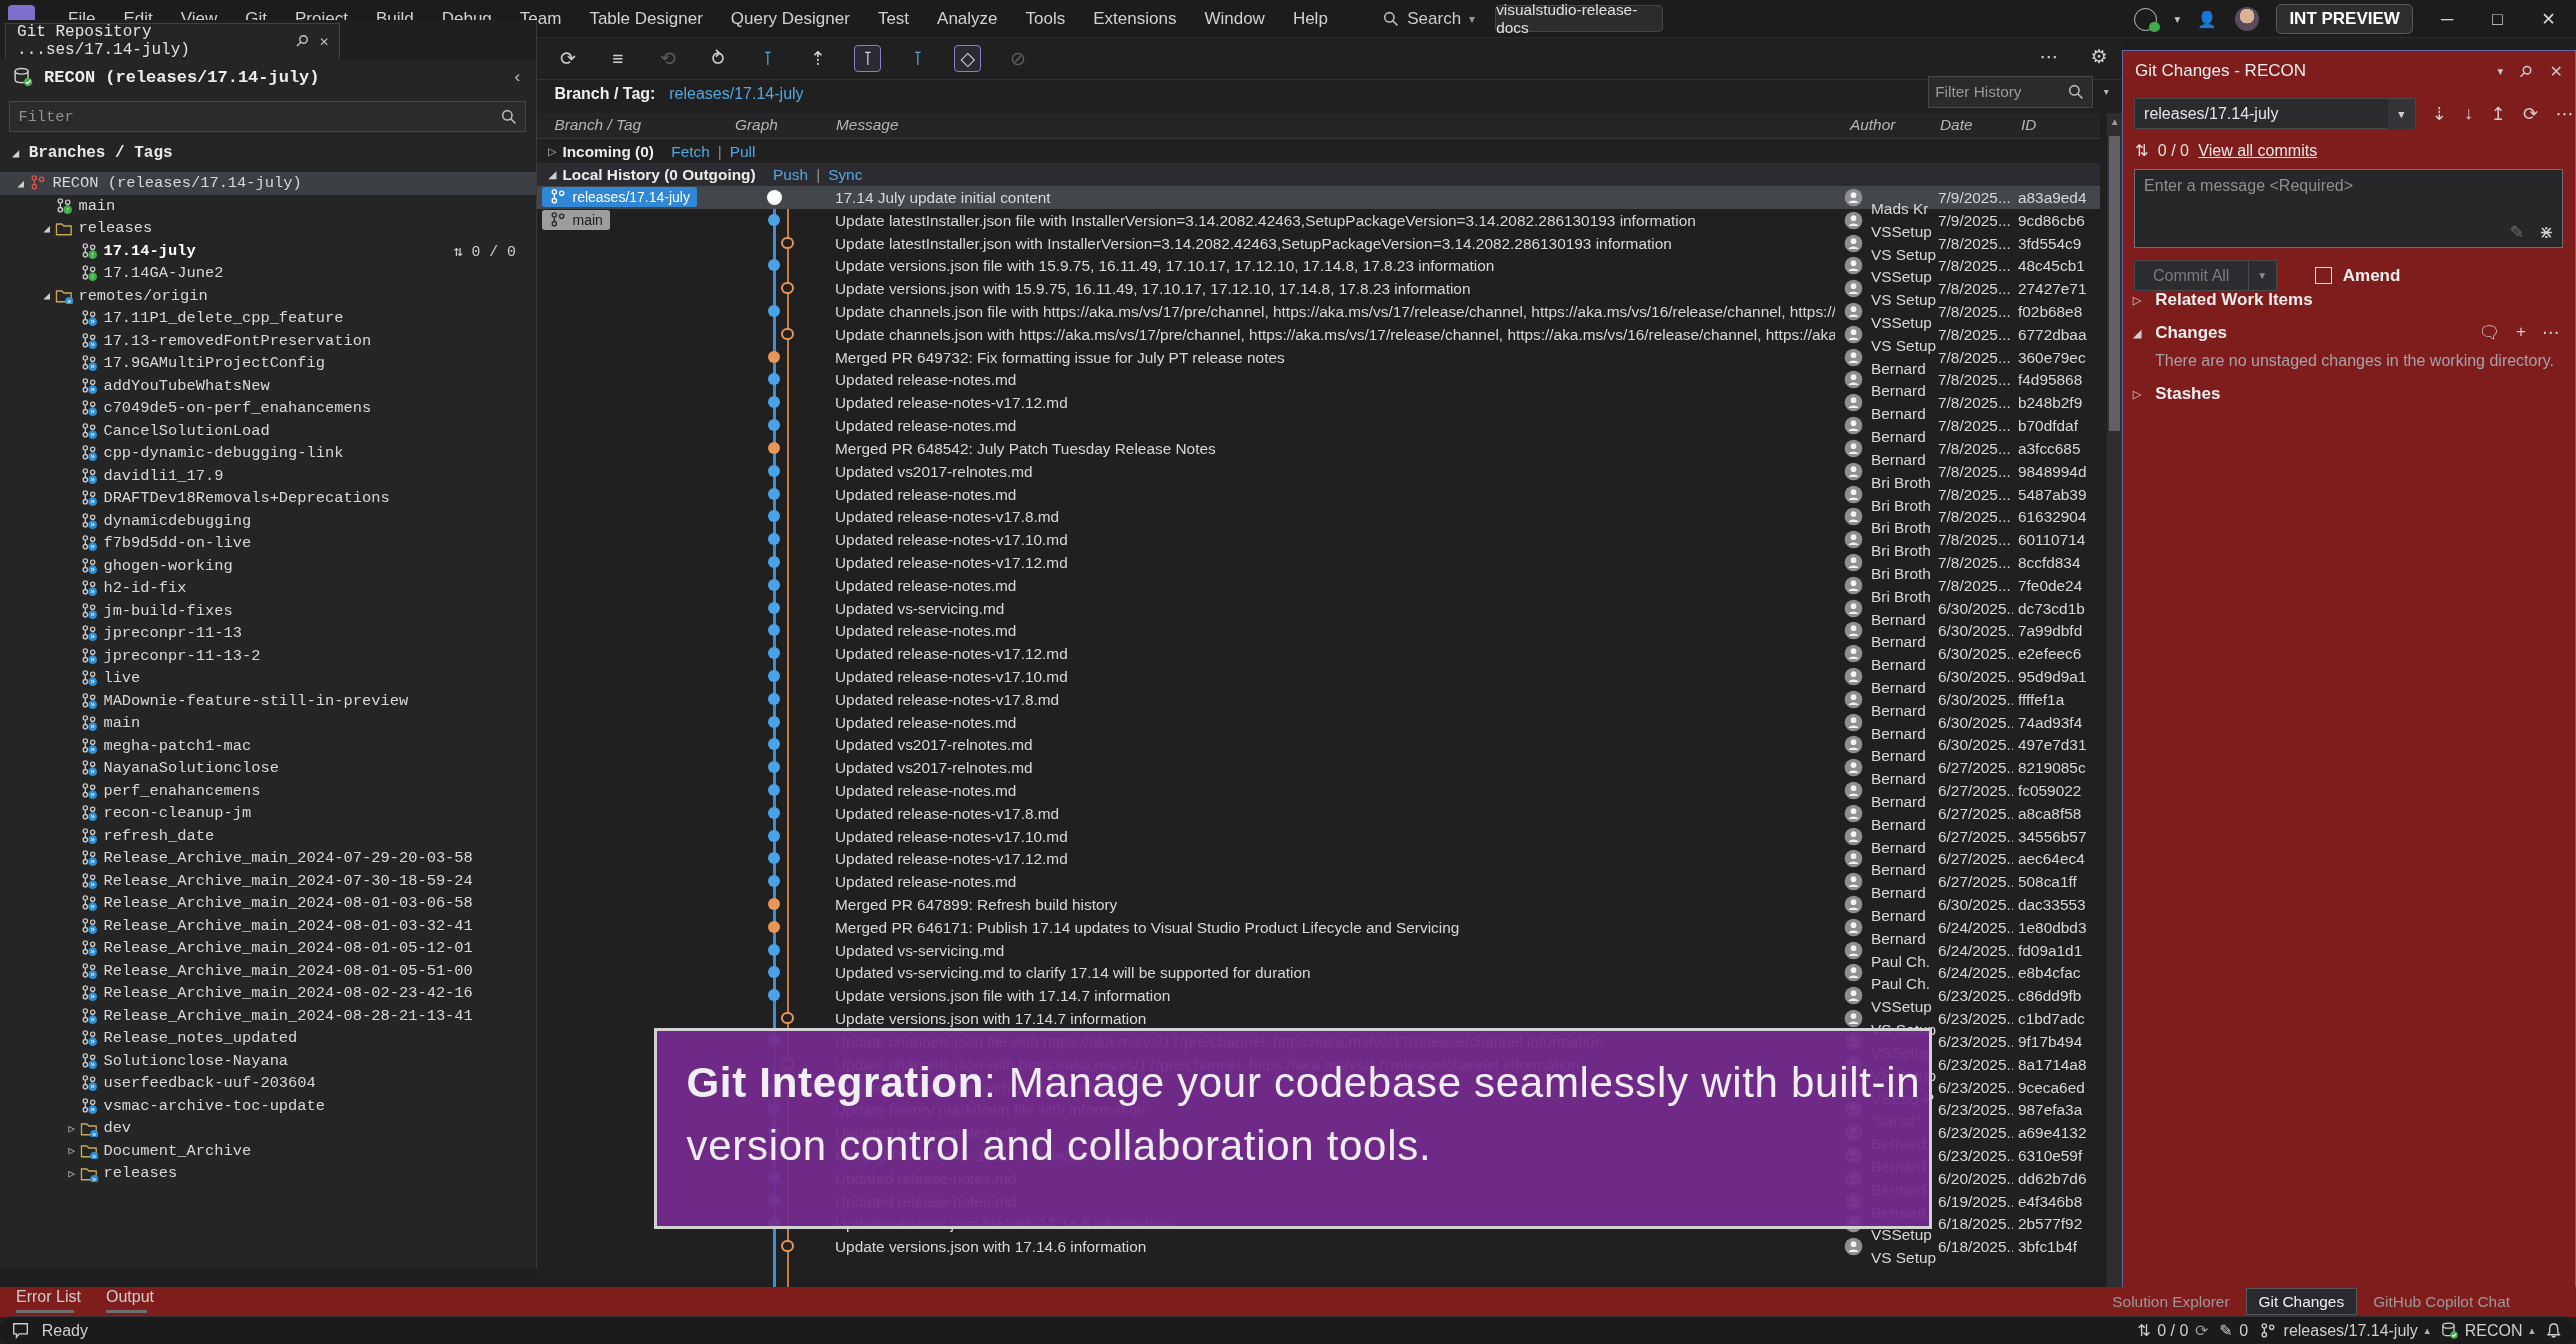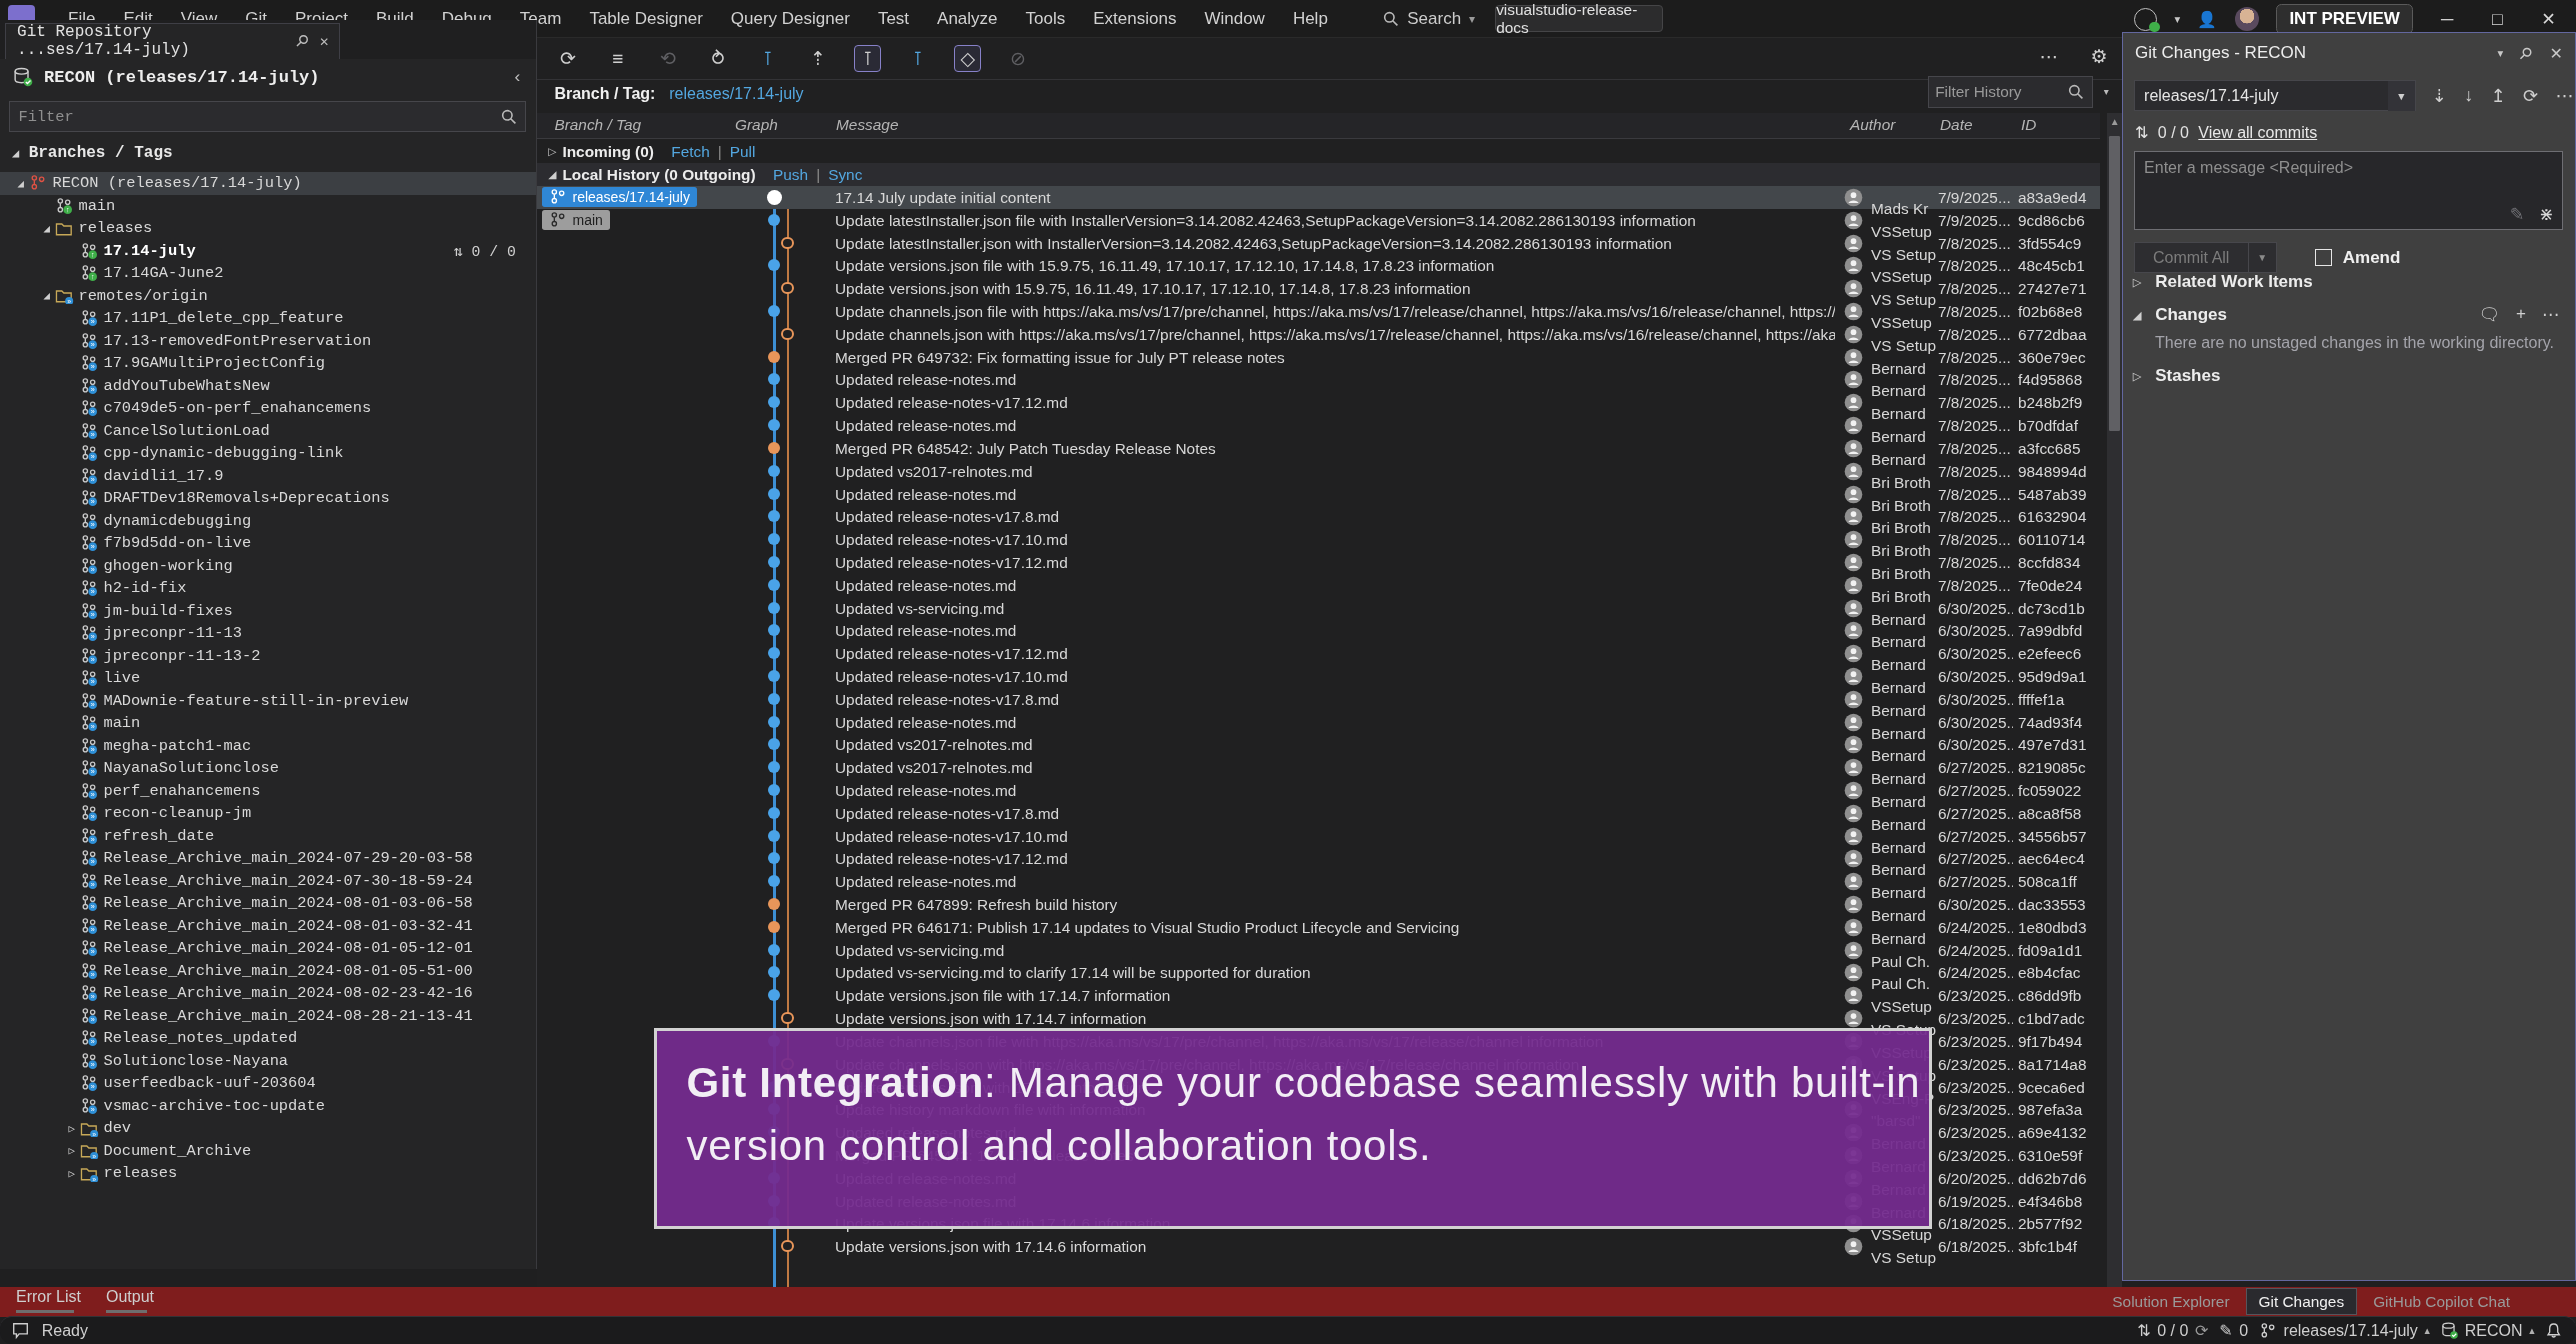--- a/index.html
+++ b/index.html
@@ -95,21 +95,21 @@
   #vscroll .up { position:absolute; top:2.7px; left:0; width:14.8px; text-align:center; font-size:10px; color:#9a9a9a; }
   #vscroll .thumb { position:absolute; top:23px; left:2px; width:10.7px; height:295px; background:#606064; border-radius:1.3px; }
 
   
   #banner { position:absolute; left:654px; top:1028px; width:1278px; height:201px; background:rgba(116,42,142,0.94); border:3.4px solid #d2d2d2; padding:20px 0 0 29.5px; }
   #banner .line { font-size:42px; line-height:63px; color:#f2eef5; letter-spacing:0.7px; }
   #banner .bold { font-weight:bold; }
   #banner .light { font-weight:300; }
 
   
-  #git-changes { position:absolute; left:2122px; top:32px; width:454px; height:1249px; background:#404040; border:1.3px solid #63679f; }
+  #git-changes { position:absolute; left:2122px; top:50px; width:454px; height:1249px; background:#7f1d1d; border:1.3px solid #63679f; }
   #gc-header { position:absolute; left:0; top:0; width:100%; height:40px; display:flex; align-items:center; padding:0 12px; }
   #gc-title { font-size:17px; color:#eeeeee; }
   #gc-icons { margin-left:auto; display:flex; gap:17.4px; align-items:center; }
   #gc-icons .pin { transform:rotate(45deg); }
   #gc-branch-row { position:absolute; left:10.7px; top:47px; display:flex; align-items:center; }
   #gc-select { position:relative; width:282px; height:31px; background:#2b2b2e; border:0.7px solid #46464b; display:flex; align-items:center; padding:0 9.4px; font-size:16px; color:#e6e6e6; }
   #gc-select .dd { position:absolute; right:0; top:0; width:27px; height:29.5px; background:#333338; display:flex; align-items:center; justify-content:center; font-size:10.7px; color:#cfcfcf; }
   #gc-sync-icons { display:flex; gap:17.4px; margin-left:16px; font-size:18px; color:#cfcfcf; }
   #gc-counts { position:absolute; left:12px; top:90px; display:flex; align-items:center; gap:9.4px; font-size:16px; color:#e2e2e2; }
   #gc-viewall { color:#e8e8e8; text-decoration:underline; }

